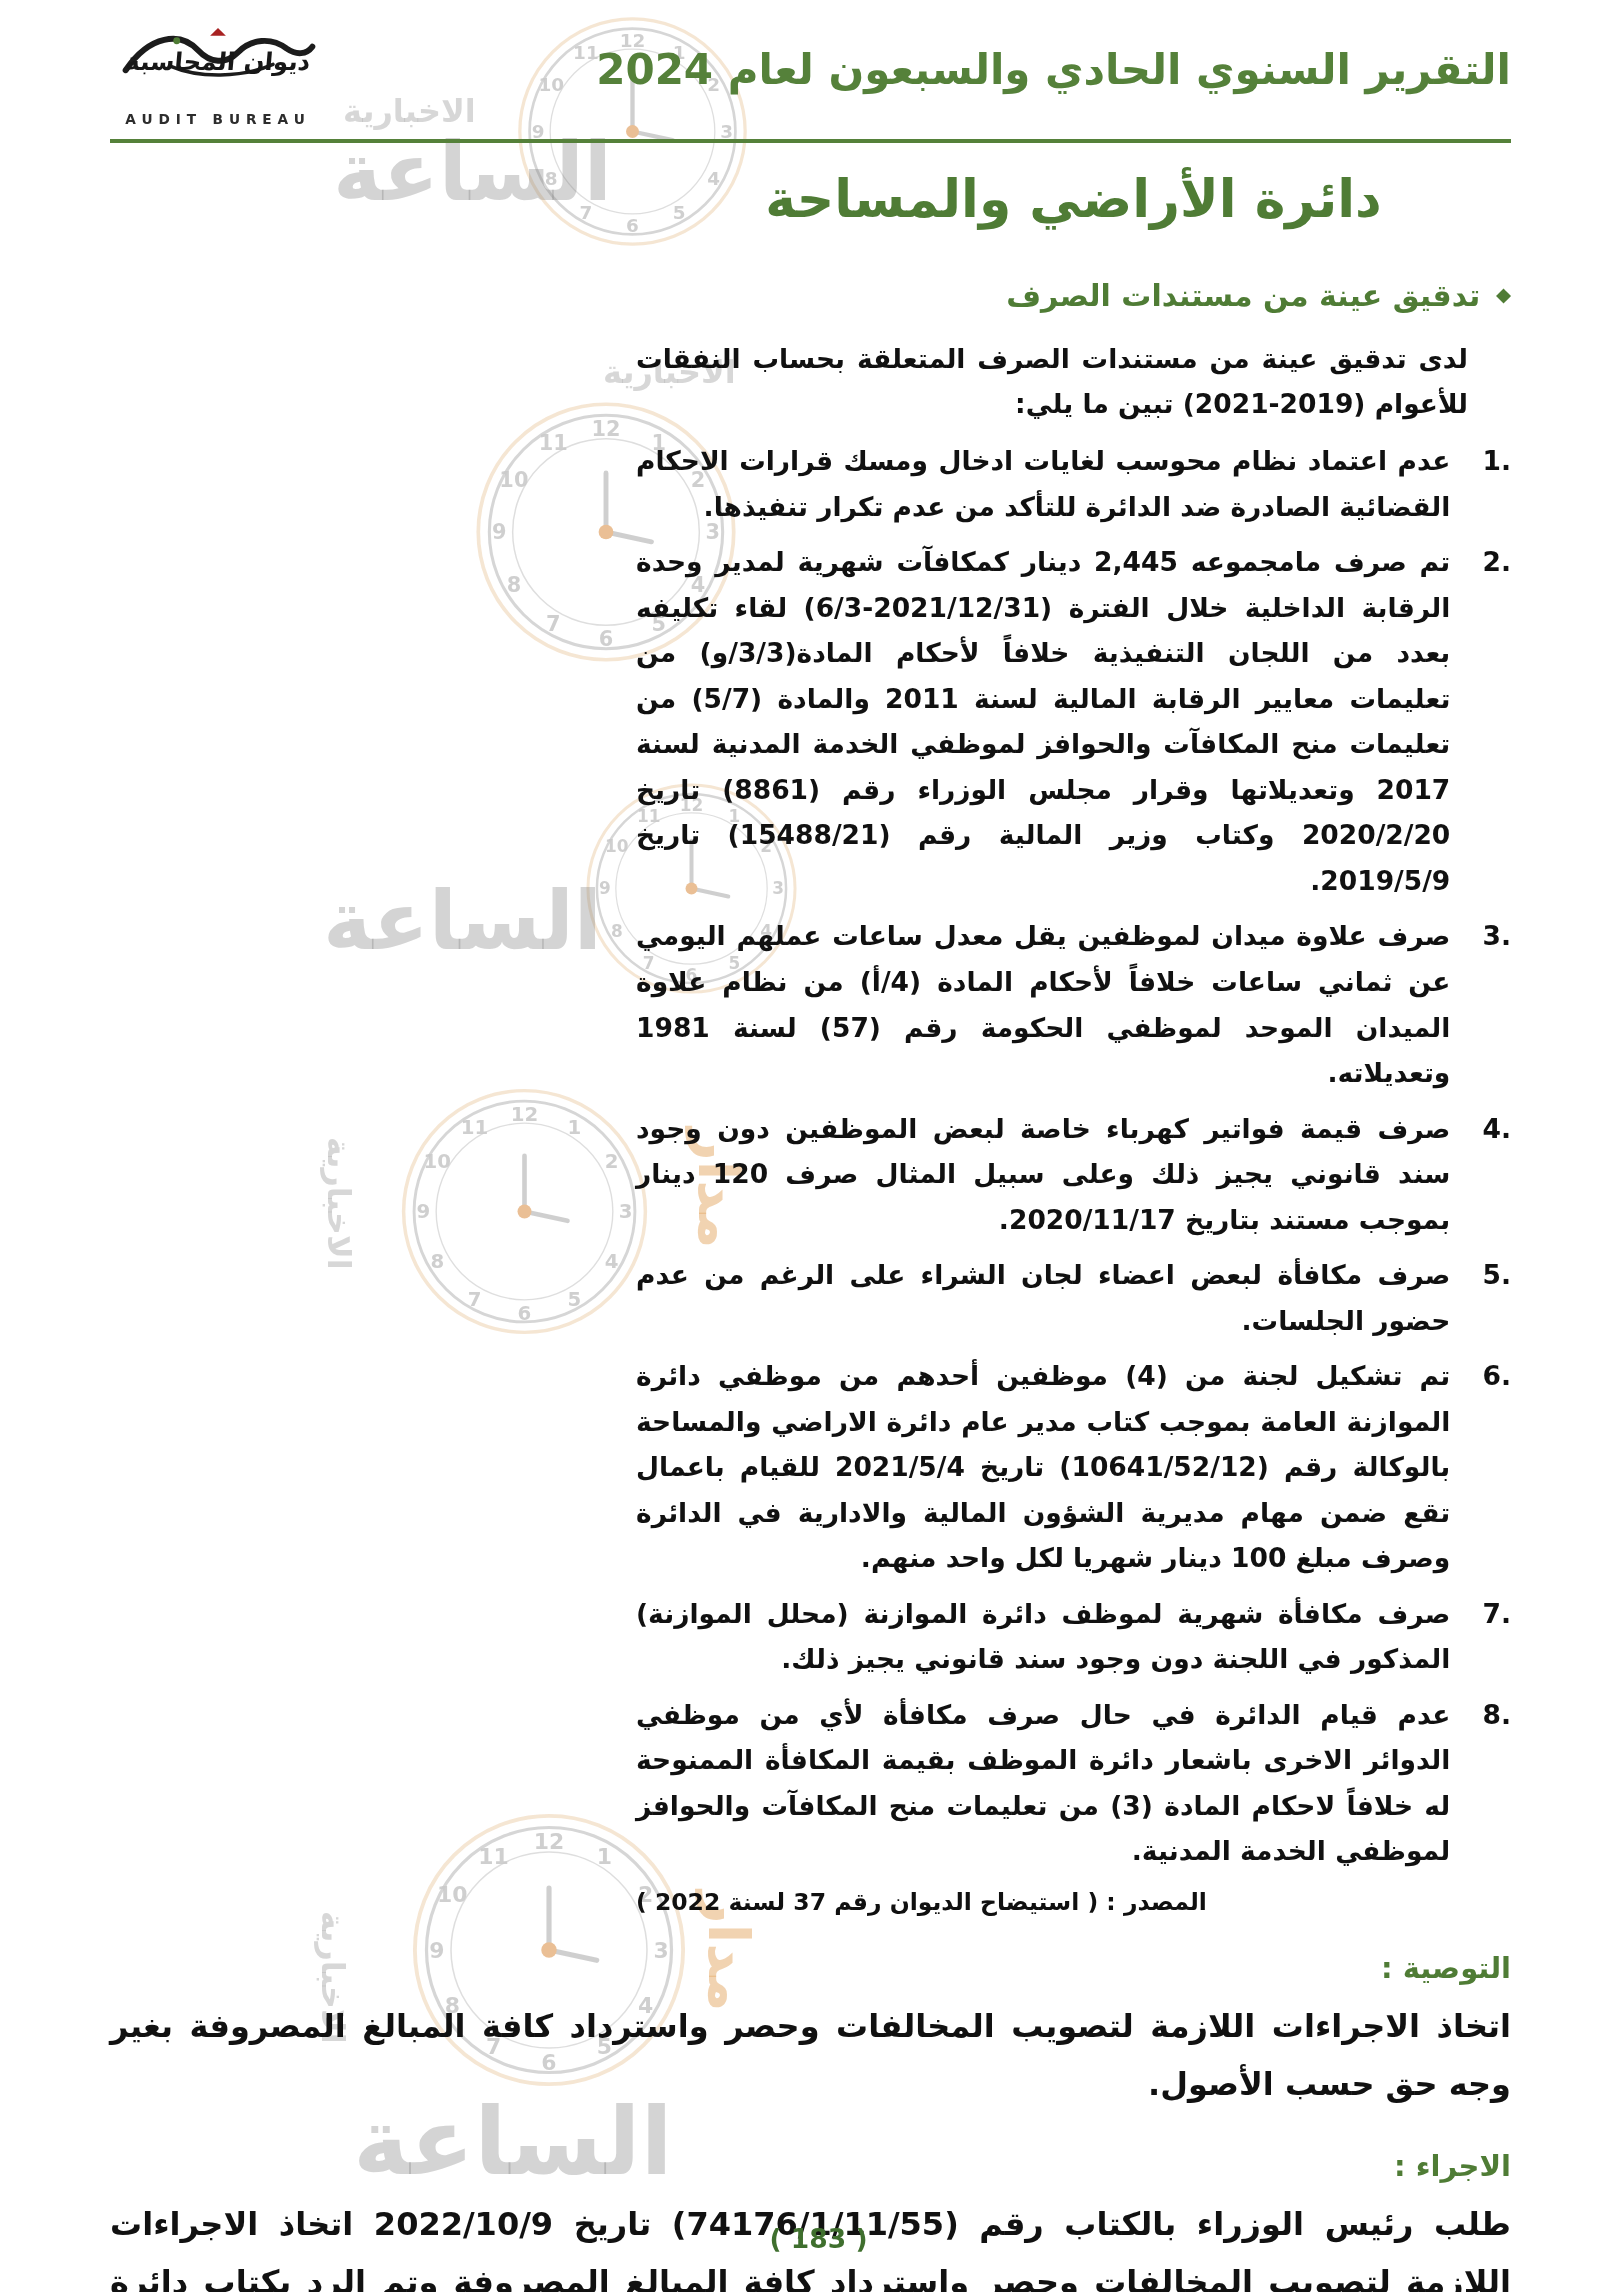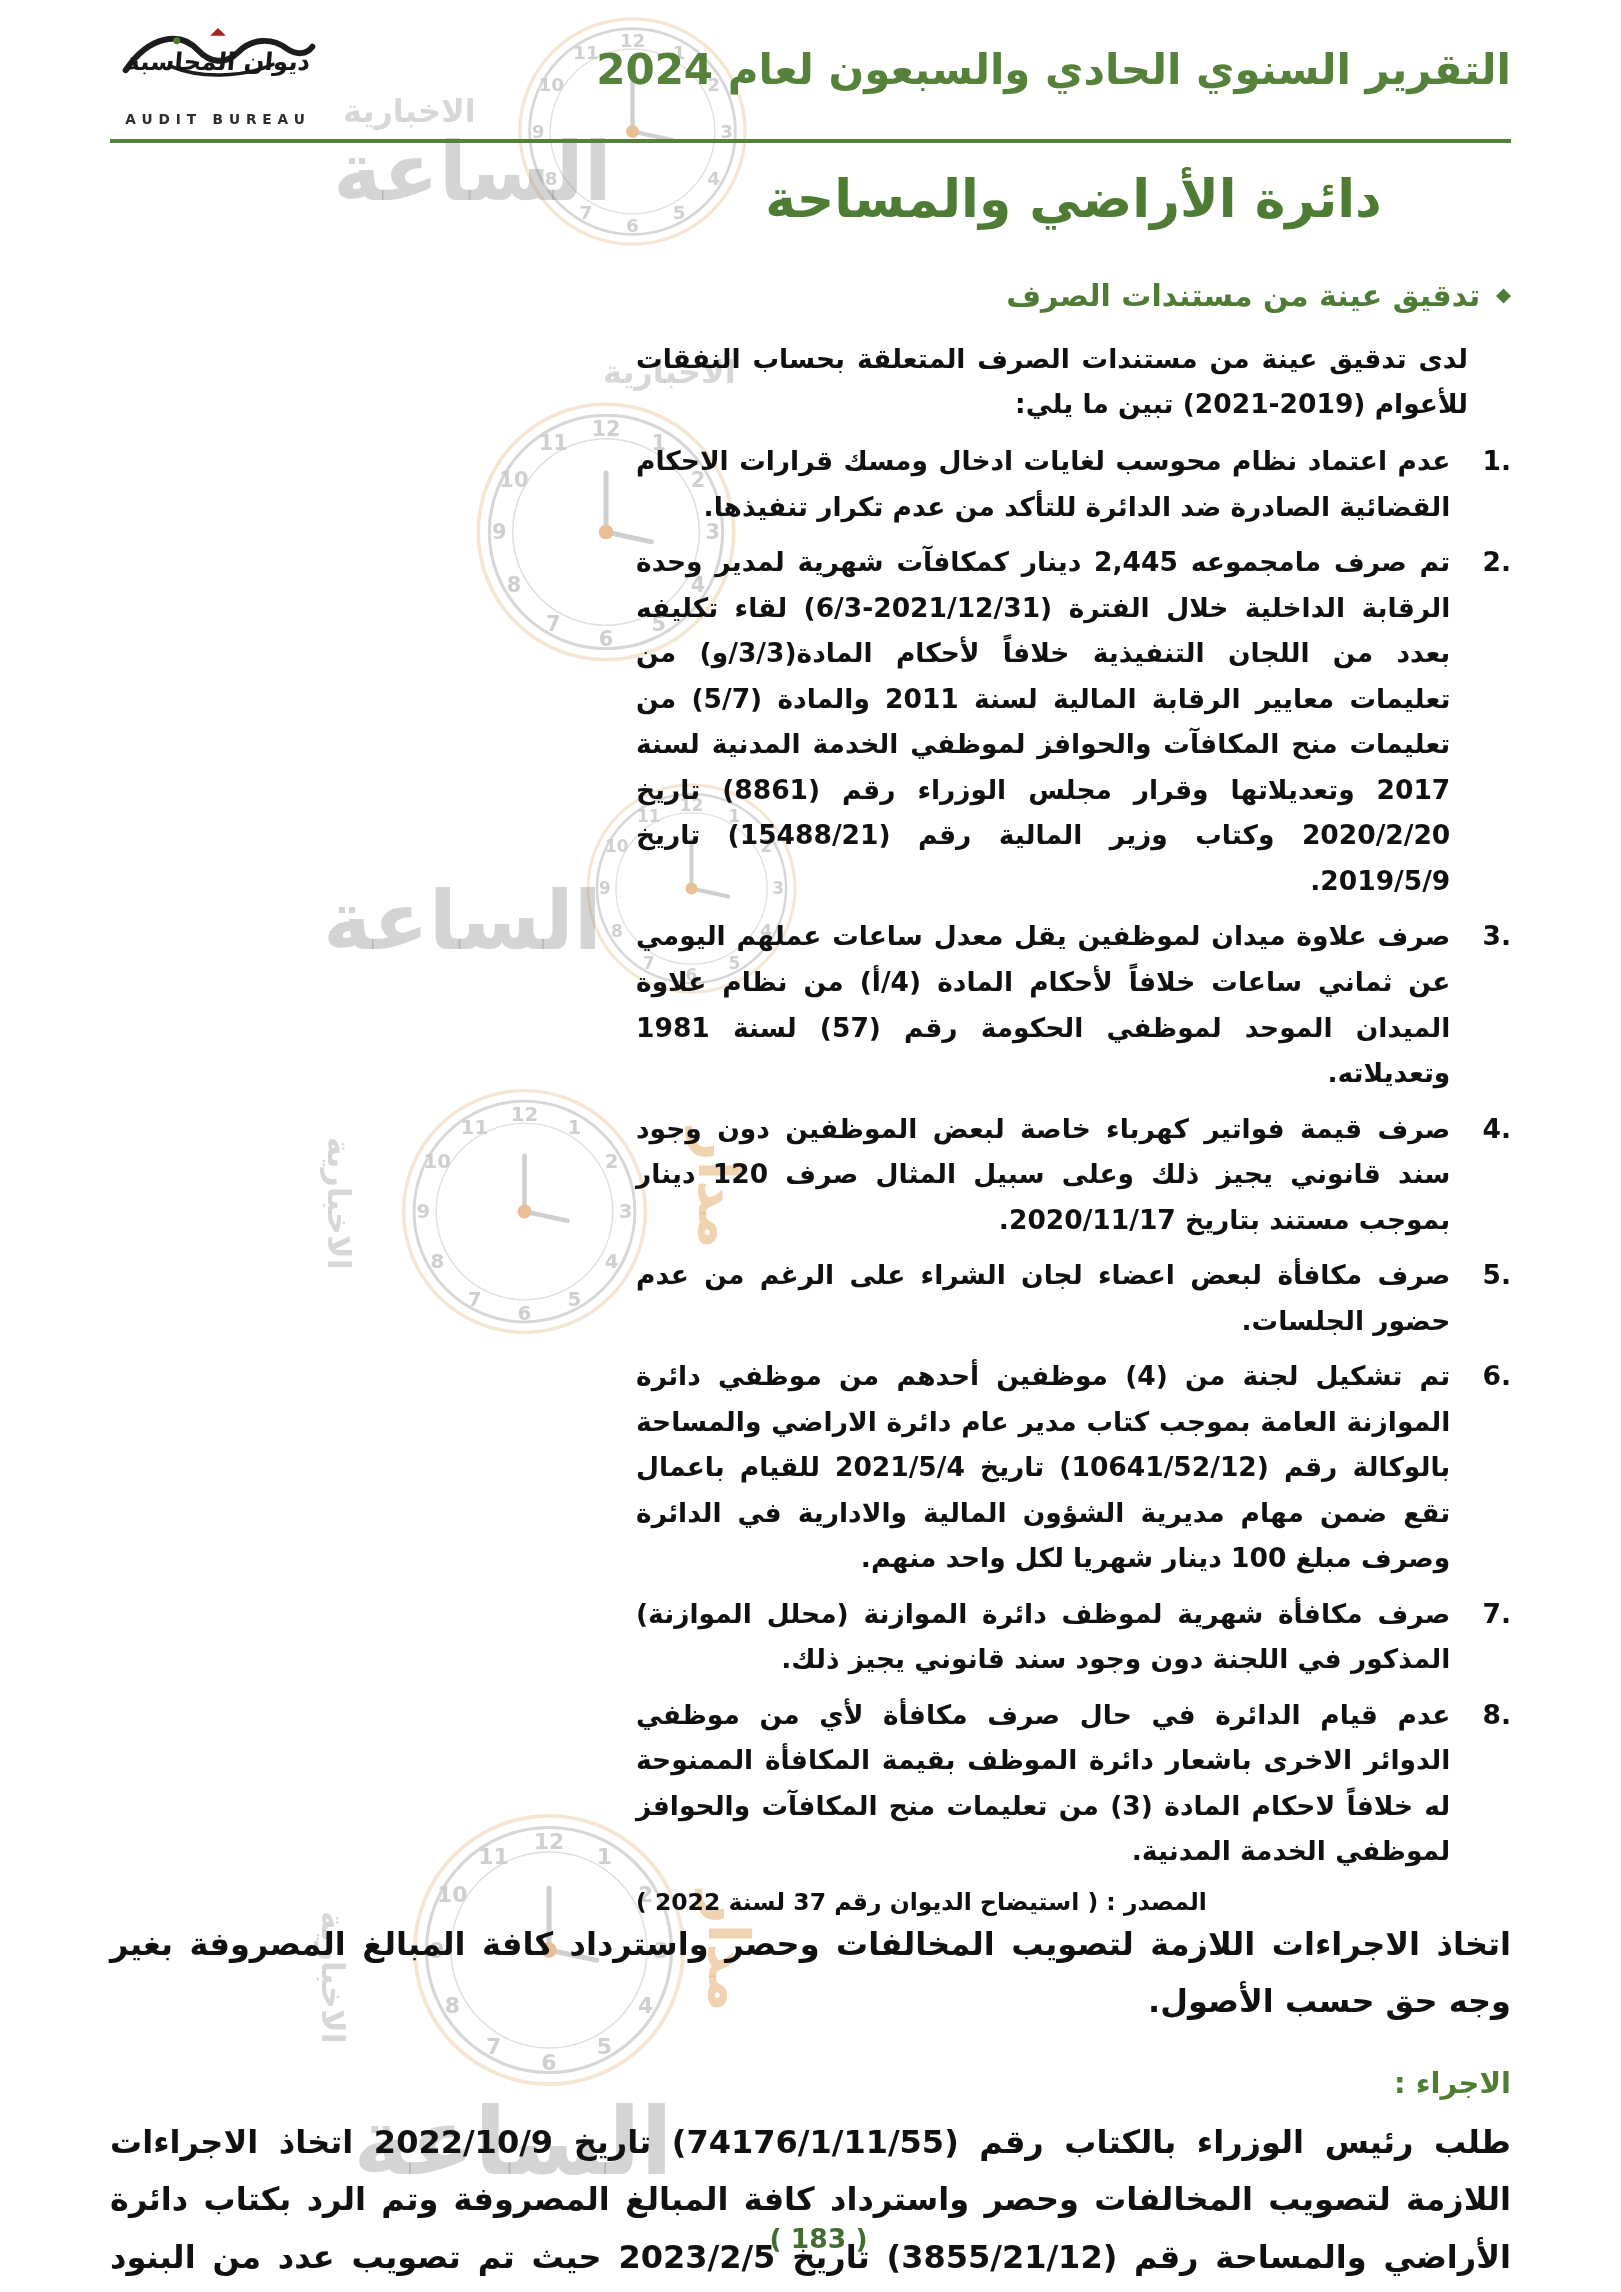--- a/index.html
+++ b/index.html
@@ -177,20 +177,21 @@
         </li>
         <li class="item">
           <span class="num" dir="ltr">8.</span>
           <span class="txt">عدم قيام الدائرة في حال صرف مكافأة لأي من موظفي الدوائر الاخرى باشعار دائرة الموظف بقيمة المكافأة الممنوحة له خلافاً لاحكام المادة (3) من تعليمات منح المكافآت والحوافز لموظفي الخدمة المدنية.</span>
         </li>
       </ol>
       <p class="source">المصدر : ( استيضاح الديوان رقم 37 لسنة 2022 )</p>
     </section>
 
     <section>
+      <h3 class="block-label">التوصية :</h3>
       <p class="wide-par">اتخاذ الاجراءات اللازمة لتصويب المخالفات وحصر واسترداد كافة المبالغ المصروفة بغير وجه حق حسب الأصول.</p>
     </section>
 
     <section>
       <h3 class="block-label">الاجراء :</h3>
       <p class="wide-par">طلب رئيس الوزراء بالكتاب رقم (74176/1/11/55) تاريخ 2022/10/9 اتخاذ الاجراءات اللازمة لتصويب المخالفات وحصر واسترداد كافة المبالغ المصروفة وتم الرد بكتاب دائرة الأراضي والمساحة رقم (3855/21/12) تاريخ 2023/2/5 حيث تم تصويب عدد من البنود وما زال الموضوع قيد المتابعة.</p>
     </section>
 
   </div>
 

